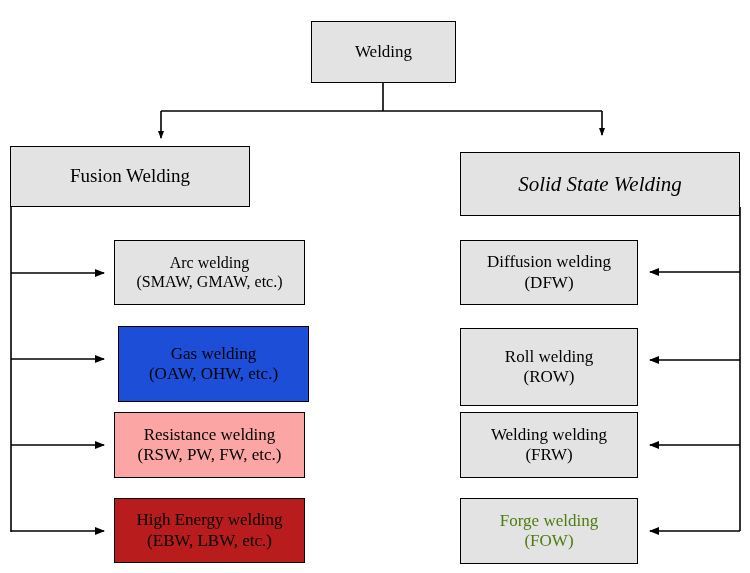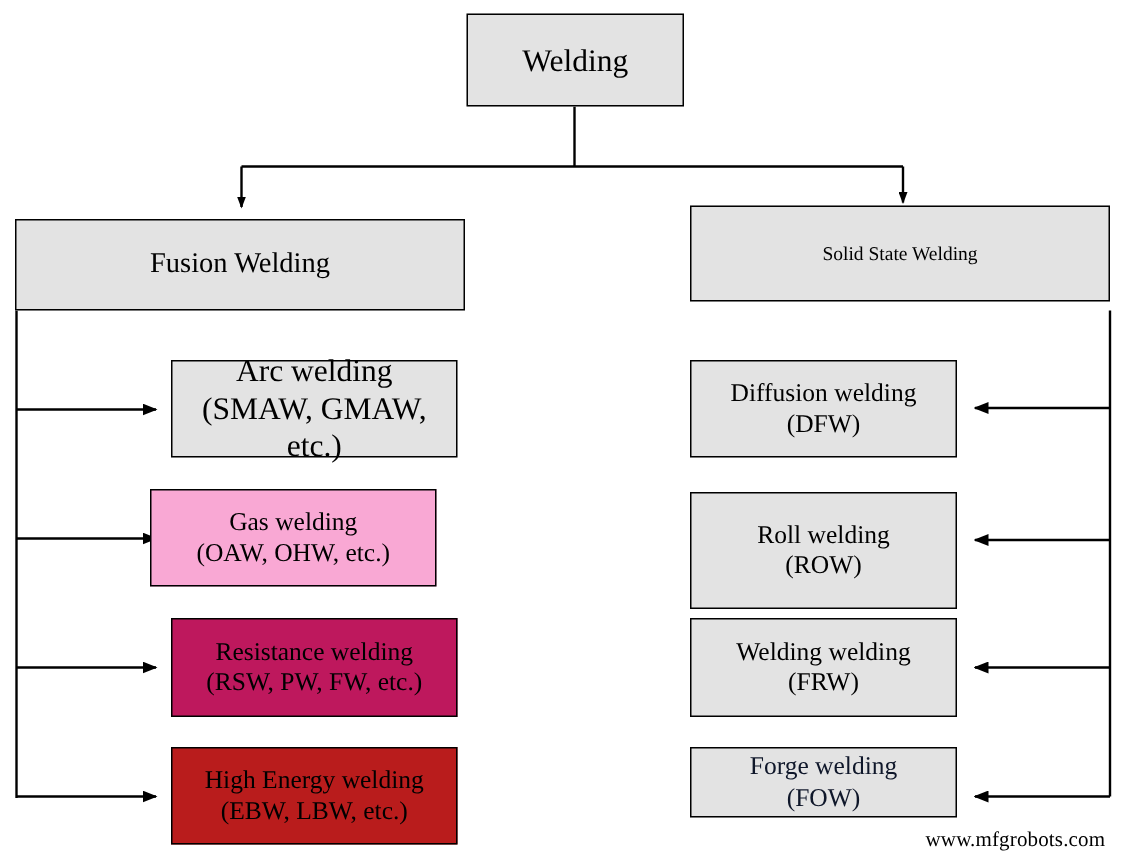--- a/index.html
+++ b/index.html
@@ -81,58 +81,57 @@
         <line x1="11" y1="531" x2="104" y2="531" stroke="#000000" marker-end="url(#arrow-right)"></line>
         <line x1="740" y1="207" x2="740" y2="531" stroke="#000000"></line>
         <line x1="740" y1="272" x2="650" y2="272" stroke="#000000" marker-end="url(#arrow-left)"></line>
         <line x1="740" y1="360" x2="650" y2="360" stroke="#000000" marker-end="url(#arrow-left)"></line>
         <line x1="740" y1="445" x2="650" y2="445" stroke="#000000" marker-end="url(#arrow-left)"></line>
         <line x1="740" y1="531" x2="650" y2="531" stroke="#000000" marker-end="url(#arrow-left)"></line>
       </g>
   </svg>
 
   <div id="node-layer">
-      <div class="node-box" style="left: 311px; top: 9px; width: 145px; height: 62px; font-size: 21px; background: rgb(227, 227, 227); border-color: rgb(0, 0, 0); color: rgb(0, 0, 0);">
+      <div class="node-box" style="left: 311px; top: 21px; width: 145px; height: 62px; font-size: 17px; background: rgb(227, 227, 227); border-color: rgb(0, 0, 0); color: rgb(0, 0, 0);">
         <span class="node-label">Welding</span>
       </div>
-      <div class="node-box" style="left: 10px; top: 146px; width: 300px; height: 61px; font-size: 19px; background: rgb(227, 227, 227); border-color: rgb(0, 0, 0); color: rgb(0, 0, 0);">
+      <div class="node-box" style="left: 10px; top: 146px; width: 240px; height: 61px; font-size: 19px; background: rgb(227, 227, 227); border-color: rgb(0, 0, 0); color: rgb(0, 0, 0);">
         <span class="node-label">Fusion Welding</span>
       </div>
-      <div class="node-box" style="left: 460px; top: 137px; width: 280px; height: 64px; font-size: 13px; background: rgb(227, 227, 227); border-color: rgb(0, 0, 0); color: rgb(0, 0, 0);">
+      <div class="node-box" style="left: 460px; top: 152px; width: 280px; height: 64px; font-size: 21px; background: rgb(227, 227, 227); border-color: rgb(0, 0, 0); color: rgb(0, 0, 0); font-style: italic;">
         <span class="node-label">Solid State Welding</span>
       </div>
-      <div class="node-box" style="left: 114px; top: 240px; width: 191px; height: 65px; font-size: 21px; background: rgb(227, 227, 227); border-color: rgb(0, 0, 0); color: rgb(0, 0, 0);">
+      <div class="node-box" style="left: 114px; top: 240px; width: 191px; height: 65px; font-size: 16px; background: rgb(227, 227, 227); border-color: rgb(0, 0, 0); color: rgb(0, 0, 0);">
         <span class="node-label">Arc welding
 (SMAW, GMAW, etc.)</span>
       </div>
-      <div class="node-box" style="left: 100px; top: 326px; width: 191px; height: 65px; font-size: 17px; background: #f9a8d4; border-color: rgb(0, 0, 0); color: rgb(0, 0, 0);">
+      <div class="node-box" style="left: 118px; top: 326px; width: 191px; height: 76px; font-size: 17px; background: #1d4ed8; border-color: rgb(0, 0, 0); color: rgb(0, 0, 0);">
         <span class="node-label">Gas welding
 (OAW, OHW, etc.)</span>
       </div>
-      <div class="node-box" style="left: 114px; top: 412px; width: 191px; height: 66px; font-size: 17px; background: #be185d; border-color: rgb(0, 0, 0); color: rgb(0, 0, 0);">
+      <div class="node-box" style="left: 114px; top: 412px; width: 191px; height: 66px; font-size: 17px; background: #fca5a5; border-color: rgb(0, 0, 0); color: rgb(0, 0, 0);">
         <span class="node-label">Resistance welding
 (RSW, PW, FW, etc.)</span>
       </div>
       <div class="node-box" style="left: 114px; top: 498px; width: 191px; height: 65px; font-size: 17px; background: #b91c1c; border-color: rgb(0, 0, 0); color: rgb(0, 0, 0);">
         <span class="node-label">High Energy welding
 (EBW, LBW, etc.)</span>
       </div>
       <div class="node-box" style="left: 460px; top: 240px; width: 178px; height: 65px; font-size: 17px; background: rgb(227, 227, 227); border-color: rgb(0, 0, 0); color: rgb(0, 0, 0); align-items: center;">
         <span class="node-label">Diffusion welding
 (DFW)</span>
       </div>
       <div class="node-box" style="left: 460px; top: 328px; width: 178px; height: 78px; font-size: 17px; background: rgb(227, 227, 227); border-color: rgb(0, 0, 0); color: rgb(0, 0, 0);">
         <span class="node-label">Roll welding
 (ROW)</span>
       </div>
       <div class="node-box" style="left: 460px; top: 412px; width: 178px; height: 66px; font-size: 17px; background: rgb(227, 227, 227); border-color: rgb(0, 0, 0); color: rgb(0, 0, 0);">
         <span class="node-label">Welding welding
 (FRW)</span>
       </div>
-      <div class="node-box" style="left: 460px; top: 498px; width: 178px; height: 47px; font-size: 17px; background: rgb(227, 227, 227); border-color: rgb(0, 0, 0); color: #0f172a;">
+      <div class="node-box" style="left: 460px; top: 498px; width: 178px; height: 66px; font-size: 17px; background: rgb(227, 227, 227); border-color: rgb(0, 0, 0); color: #4d7c0f;">
         <span class="node-label">Forge welding
 (FOW)</span>
       </div>
     </div>
 
-  <div class="watermark" style="left: 617px; top: 553px;">www.mfgrobots.com</div>
 
 </div>
 
 </body></html>

